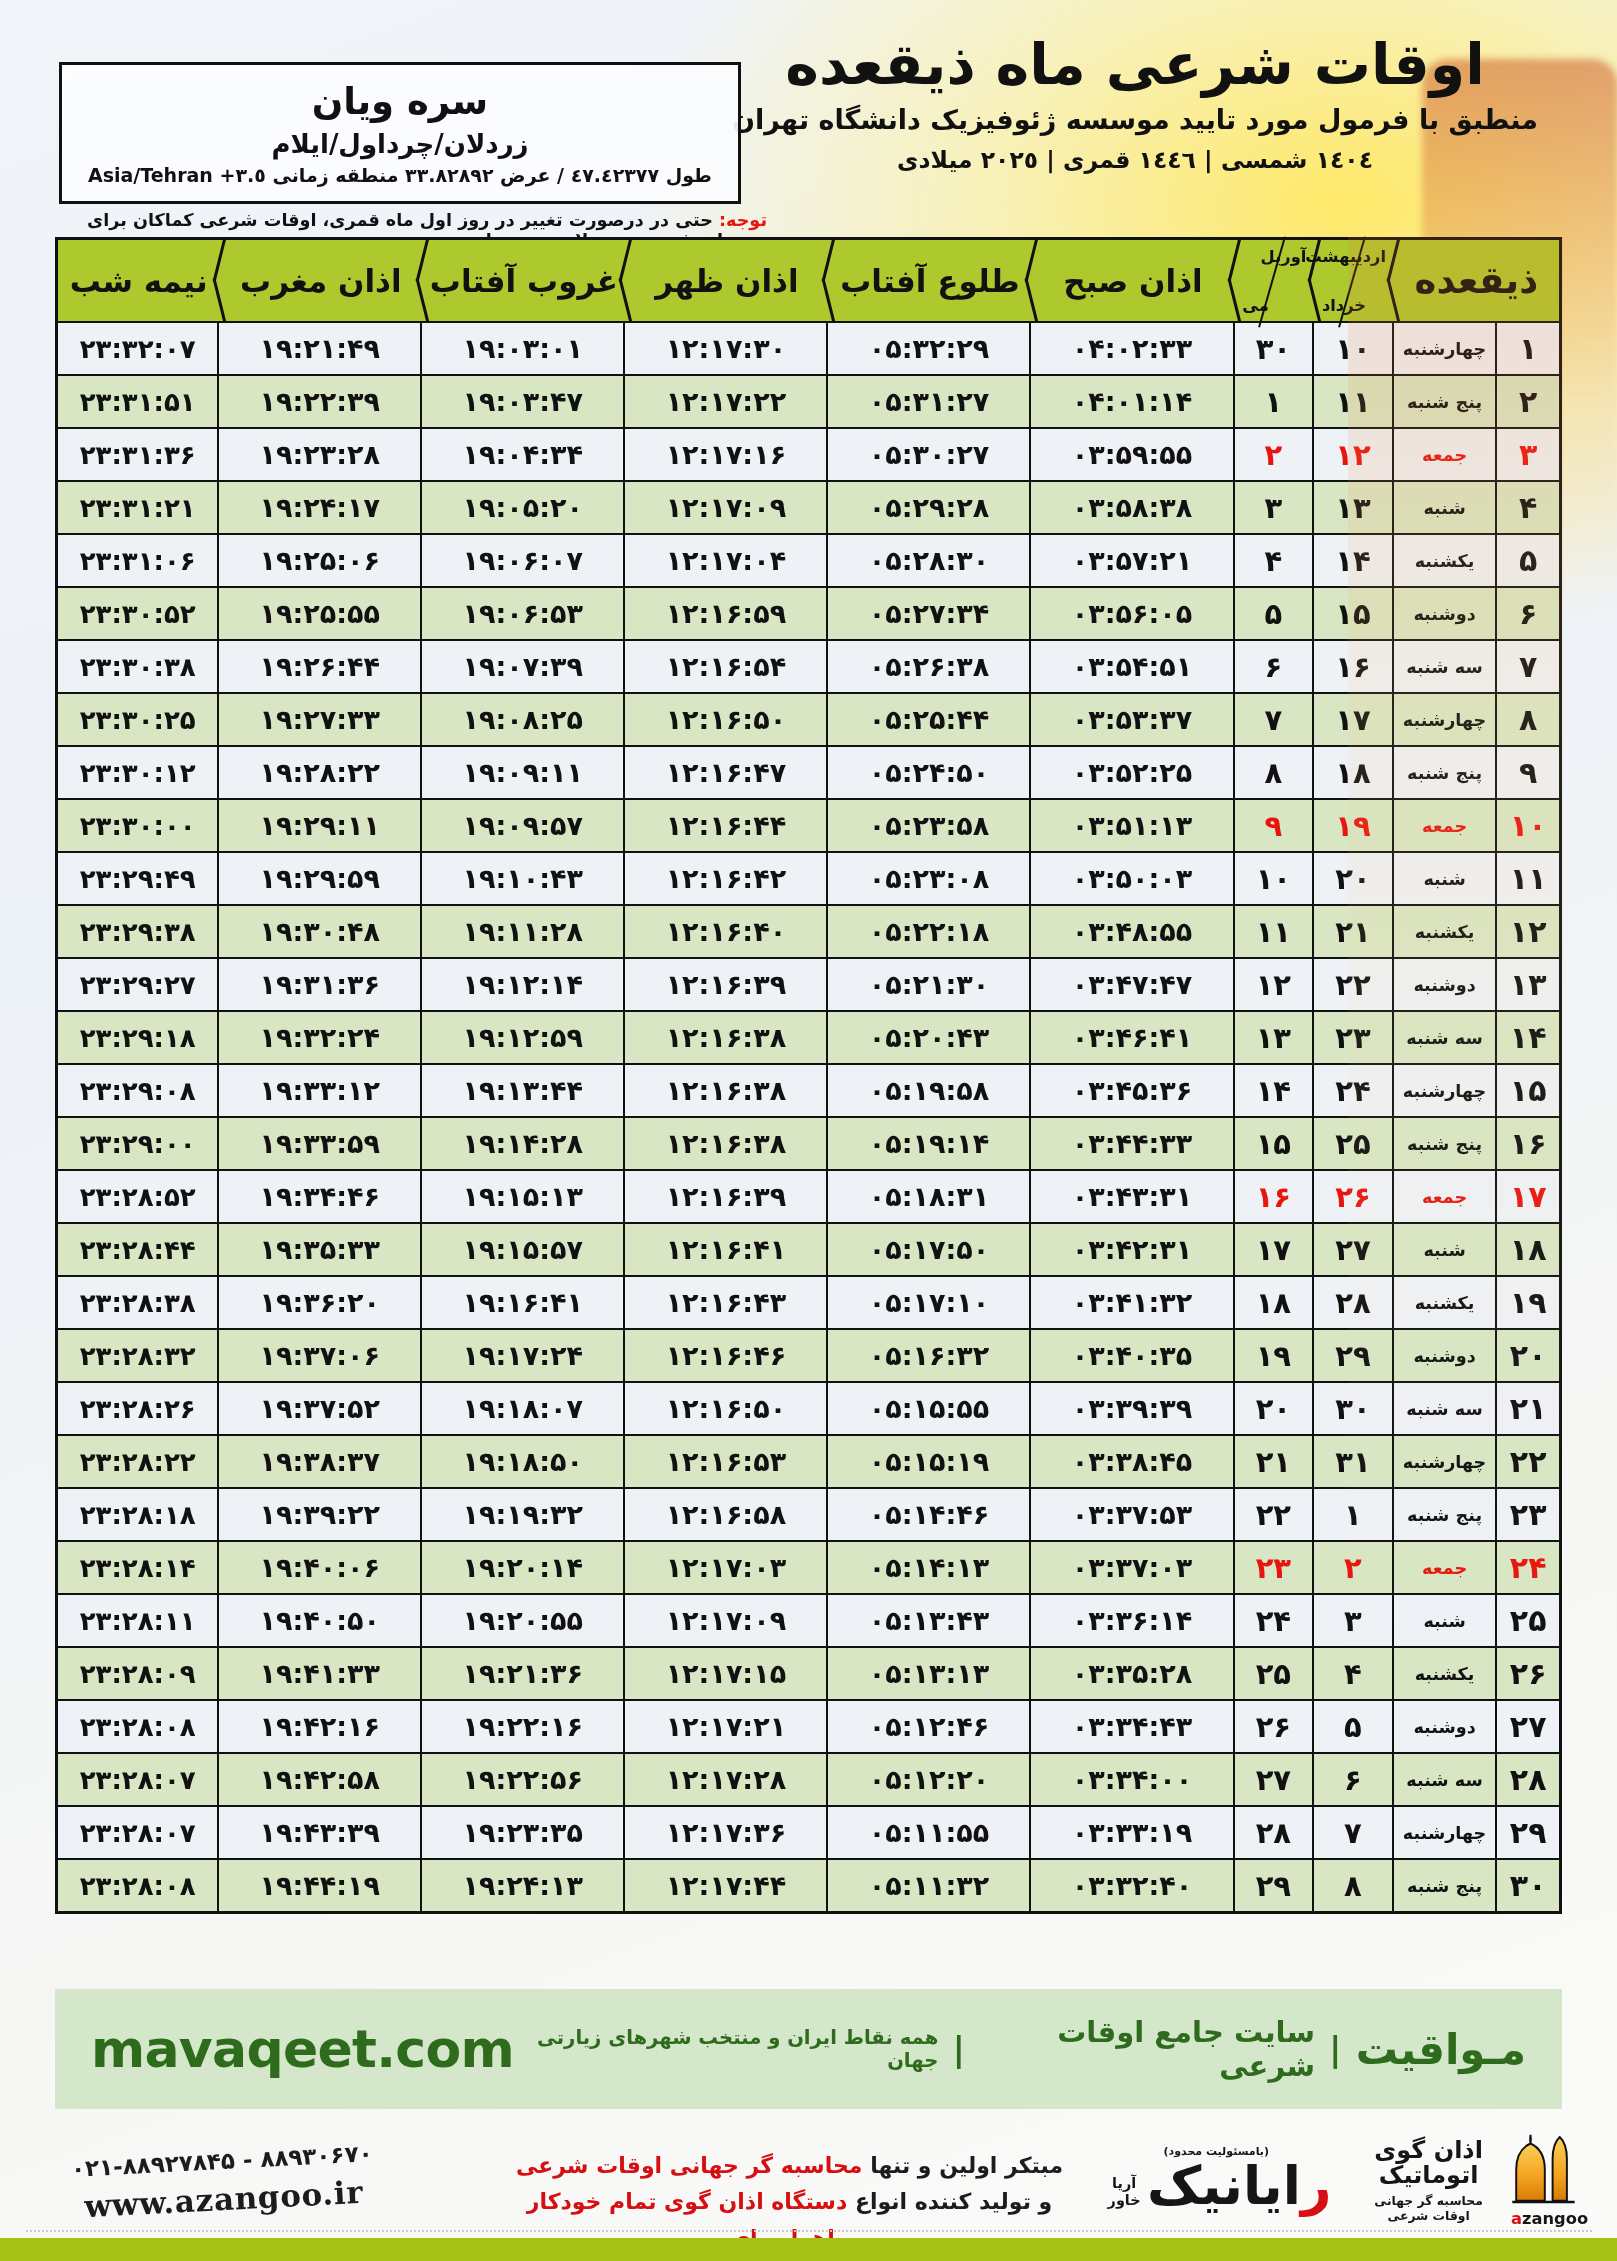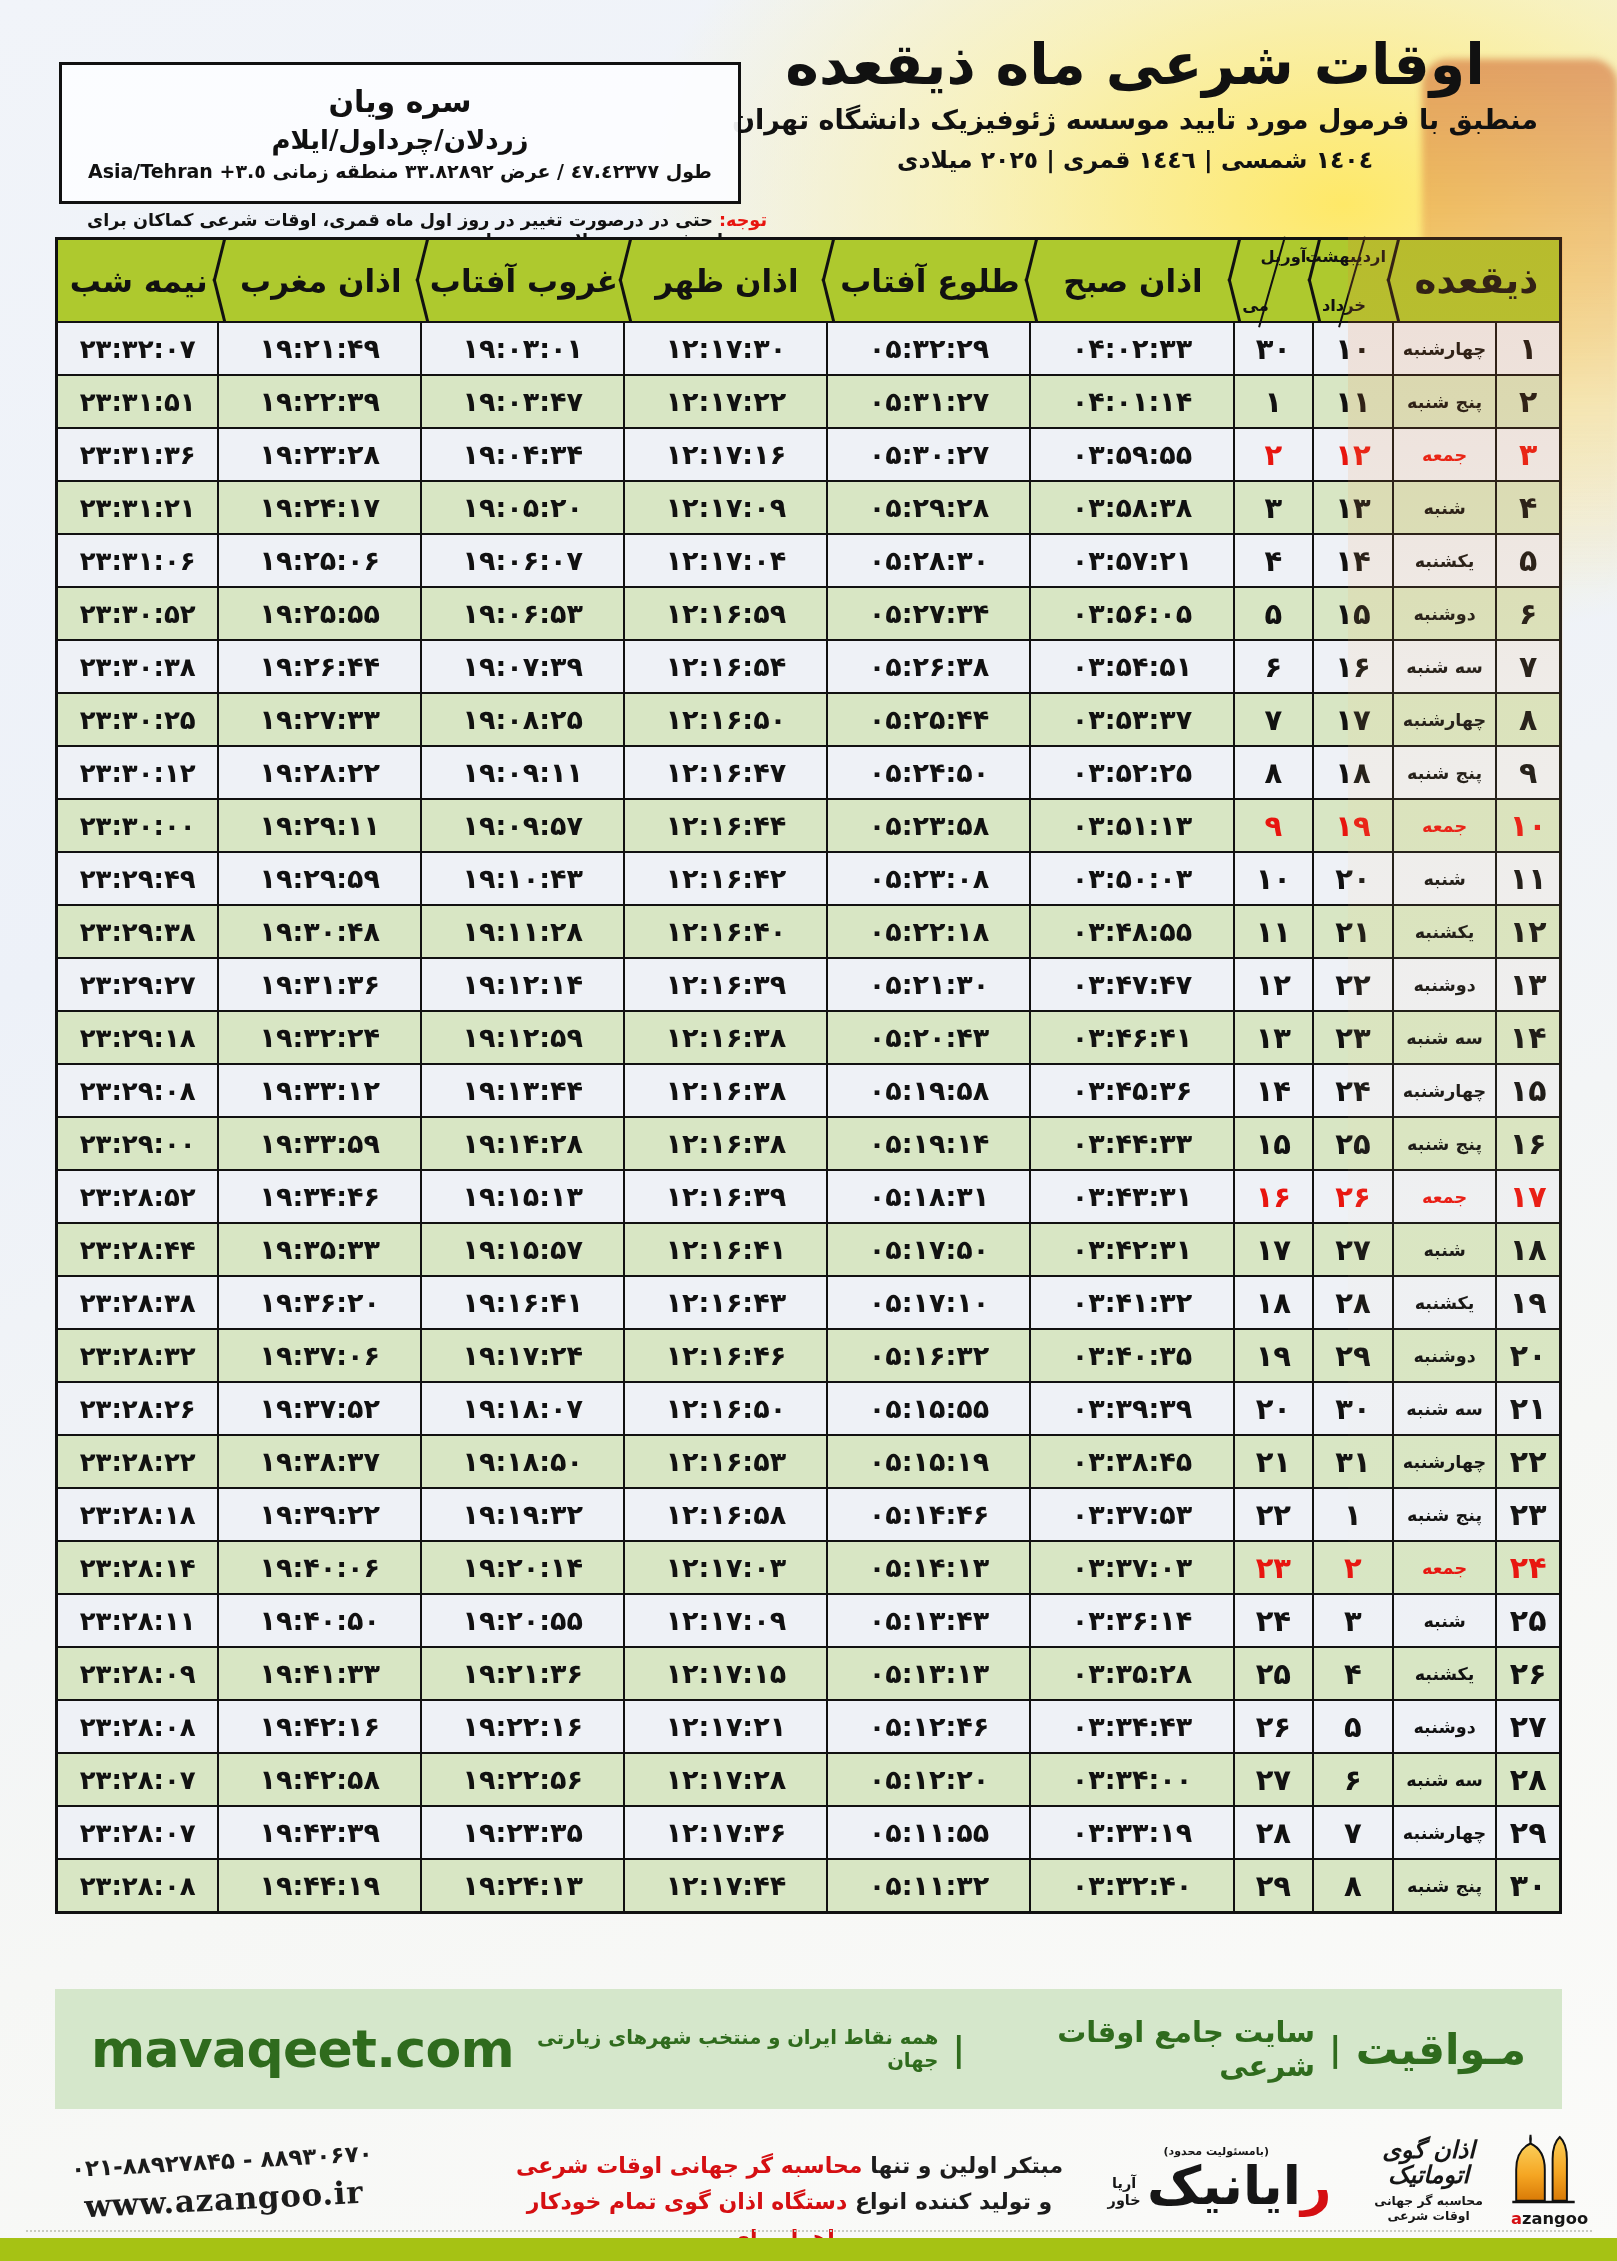--- a/index.html
+++ b/index.html
@@ -29,21 +29,21 @@
 
   
   .title-block{position:absolute;top:31px;right:49px;width:868px;text-align:center;direction:rtl;color:var(--ink);}
   .title-block h1{font-size:57px;font-weight:700;letter-spacing:-0.7px;}
   .subtitle{font-size:27px;font-weight:700;margin-top:6.5px;}
   .dates{font-size:23.5px;font-weight:700;margin-top:11.7px;}
 
   .loc-box{position:absolute;left:59px;top:62px;width:682px;height:142px;border:3.3px solid var(--ink);
     background:rgba(252,253,255,.92);text-align:center;direction:rtl;color:var(--ink);
     display:flex;flex-direction:column;justify-content:center;gap:5.2px;}
-  .loc-name{font-size:30px;font-weight:700;}
+  .loc-name{font-size:37px;font-weight:700;}
   .loc-region{font-size:26px;font-weight:700;}
   .loc-coords{font-size:19px;font-weight:700;}
 
   .note{position:absolute;left:62px;top:210px;width:705px;direction:rtl;text-align:right;
     font-size:17.6px;font-weight:700;color:var(--ink);}
   .note-label{color:var(--friday-red);}
 
   
   .tbl{position:absolute;left:55px;top:237px;width:1507px;border:3.3px solid var(--ink);direction:rtl;z-index:4;background:#fff;}
   .thead{display:flex;height:81px;background:var(--hdr-green);color:var(--ink);align-items:stretch;}
@@ -96,21 +96,21 @@
 
   .rayanik{position:absolute;left:1112px;top:2145px;width:215px;direction:rtl;text-align:center;color:#161616;}
   .ray-note{font-size:11px;font-weight:700;margin-bottom:1.3px;margin-right:6.5px;}
   .ray-row{display:flex;direction:rtl;align-items:flex-end;justify-content:center;gap:6.5px;}
   .ray-main{font-size:53px;font-weight:700;line-height:1;}
   .ray-main .red{color:#d50f12;}
   .ray-sub{display:flex;flex-direction:column;font-size:14.4px;font-weight:700;line-height:1.15;padding-bottom:3.9px;}
 
   .azangoo{position:absolute;left:1354px;top:2133px;width:225px;display:flex;align-items:center;gap:7.8px;}
   .az-text{direction:rtl;text-align:center;flex:1;color:#161616;}
-  .az-title{font-size:24px;font-weight:700;line-height:1.05;font-style:italic;}
+  .az-title{font-size:24px;font-weight:700;line-height:1.05;}
   .az-sub{font-size:12.4px;font-weight:700;margin-top:5.2px;}
   .az-iconcol{width:68px;text-align:left;}
   .az-brand{font-size:16.3px;font-weight:700;direction:ltr;margin-top:1.3px;color:#161616;}
   .az-brand .red{color:#d50f12;}
 
   .dotted-line{position:absolute;left:26px;right:26px;top:2230px;border-top:2.6px dotted #c9ccc2;}
   .lime-bar{position:absolute;left:0;right:0;top:2238px;height:23.5px;background:var(--lime);}
 </style>
 </head>
 <body>

